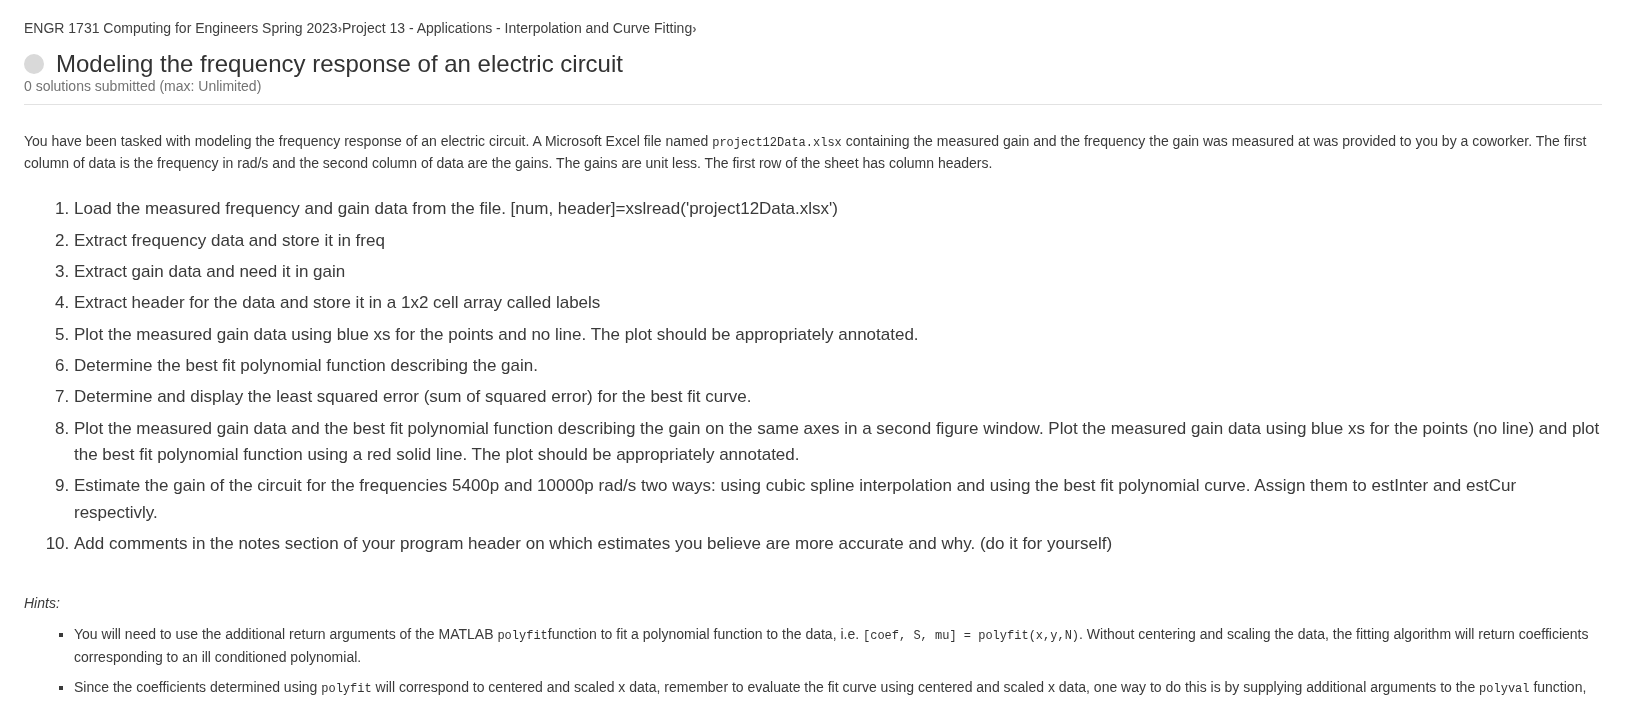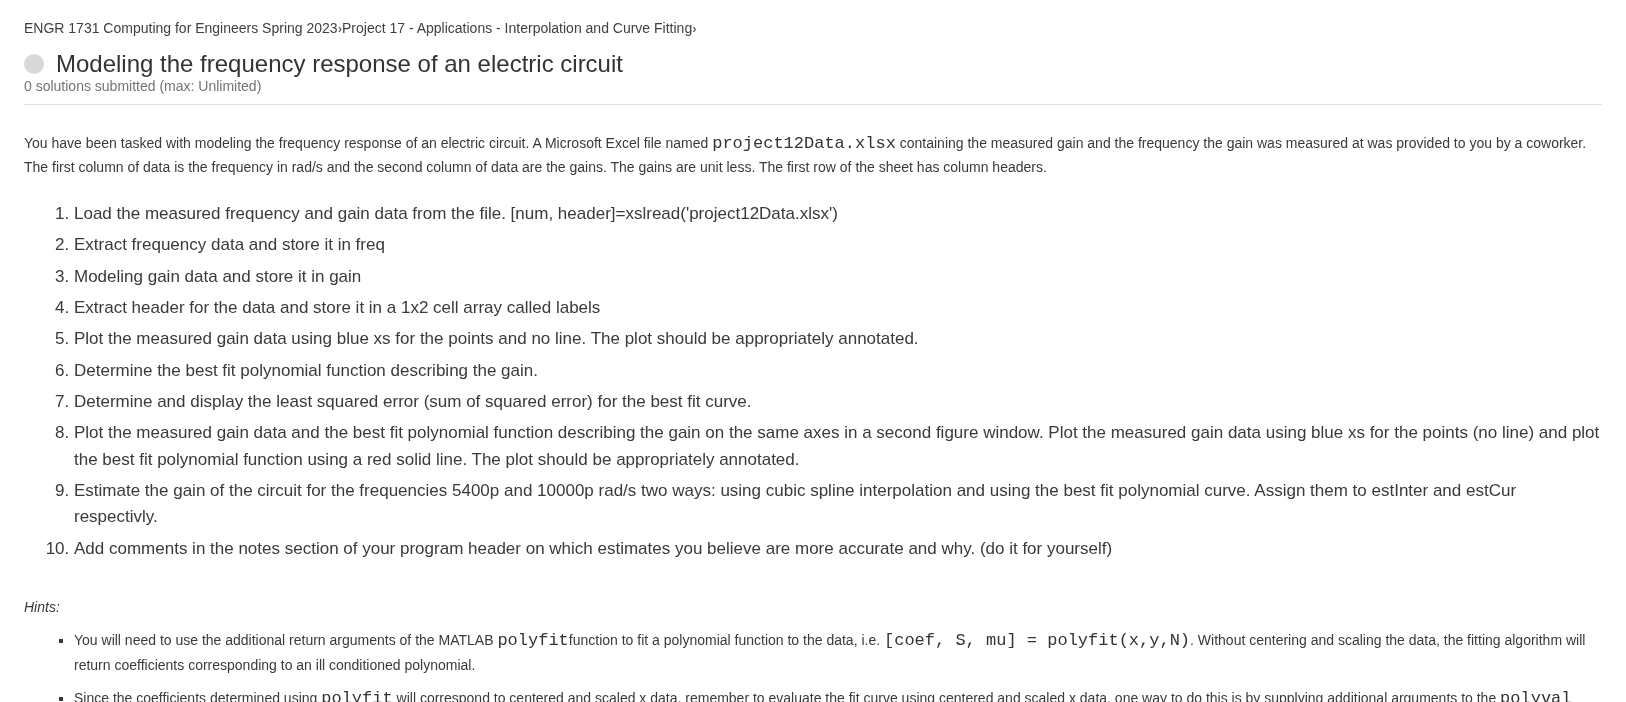--- a/index.html
+++ b/index.html
@@ -58,21 +58,21 @@
       margin-bottom: 26px;
     }
     .body-text {
       font-size: 14px;
       line-height: 1.55;
       color: #3a3a3a;
       margin-bottom: 22px;
     }
     code {
       font-family: "Courier New", Courier, monospace;
-      font-size: 17px;
+      font-size: 12px;
       color: #333;
     }
     .instruction {
       margin: 24px 0 8px 0;
       font-size: 14px;
     }
     ol.steps {
       margin: 8px 0 26px 50px;
       font-size: 17px;
       line-height: 1.55;
@@ -96,40 +96,40 @@
       padding-bottom: 8px;
     }
   </style>
 </head>
 <body>
 
 <div class="page">
   <nav class="breadcrumb">
     <a href="#">ENGR 1731 Computing for Engineers Spring 2023</a>
     <span class="chev">›</span>
-    <a href="#">Project 17 - Applications - Interpolation and Curve Fitting</a>
+    <a href="#">Project 13 - Applications - Interpolation and Curve Fitting</a>
     <span class="chev">›</span>
   </nav>
 
   <div class="title-row">
     <div class="status-dot"></div>
     <h1 class="page-title">Modeling the frequency response of an electric circuit</h1>
   </div>
   <div class="subtitle">0 solutions submitted (max: Unlimited)</div>
   <hr class="divider">
 
   <p class="body-text">
     <span>You have been tasked with modeling the frequency response of an electric circuit. A Microsoft Excel file named </span><code>project12Data.xlsx</code><span> containing the measured gain and the frequency the gain was measured at was provided to you by a coworker. The first column of data is the frequency in rad/s and the second column of data are the gains. The gains are unit less. The first row of the sheet has column headers.</span>
   </p>
 
 
   <ol class="steps">
     <li>Load the measured frequency and gain data from the file. [num, header]=xslread('project12Data.xlsx')</li>
     <li>Extract frequency data and store it in freq</li>
-    <li>Modeling gain data and store it in gain</li>
+    <li>Extract gain data and need it in gain</li>
     <li>Extract header for the data and store it in a 1x2 cell array called labels</li>
     <li>Plot the measured gain data using blue xs for the points and no line. The plot should be appropriately annotated.</li>
     <li>Determine the best fit polynomial function describing the gain.</li>
     <li>Determine and display the least squared error (sum of squared error) for the best fit curve.</li>
     <li>Plot the measured gain data and the best fit polynomial function describing the gain on the same axes in a second figure window. Plot the measured gain data using blue xs for the points (no line) and plot the best fit polynomial function using a red solid line. The plot should be appropriately annotated.</li>
     <li>Estimate the gain of the circuit for the frequencies 5400p and 10000p rad/s two ways: using cubic spline interpolation and using the best fit polynomial curve. Assign them to estInter  and estCur respectivly.</li>
     <li>Add comments in the notes section of your program header on which estimates you believe are more accurate and why. (do it for yourself)</li>
   </ol>
 
   <p class="hints-label">Hints:</p>

